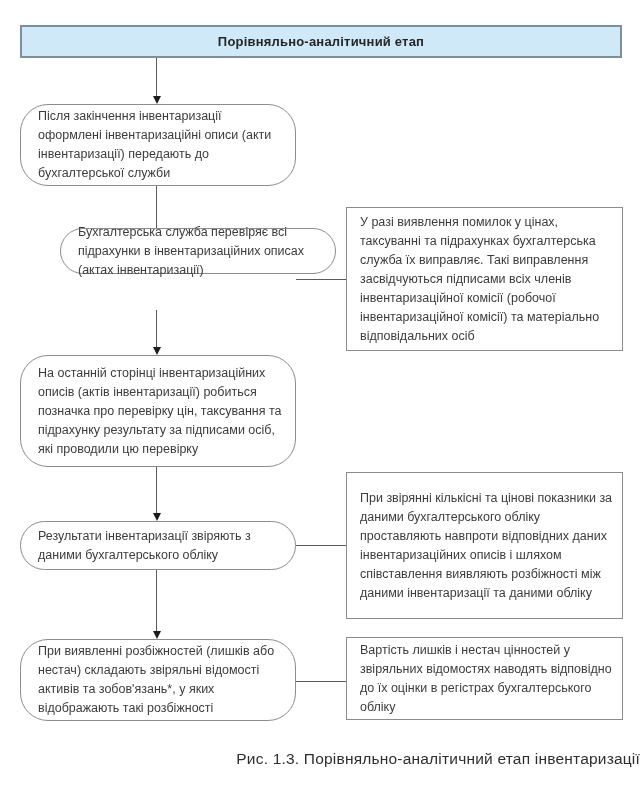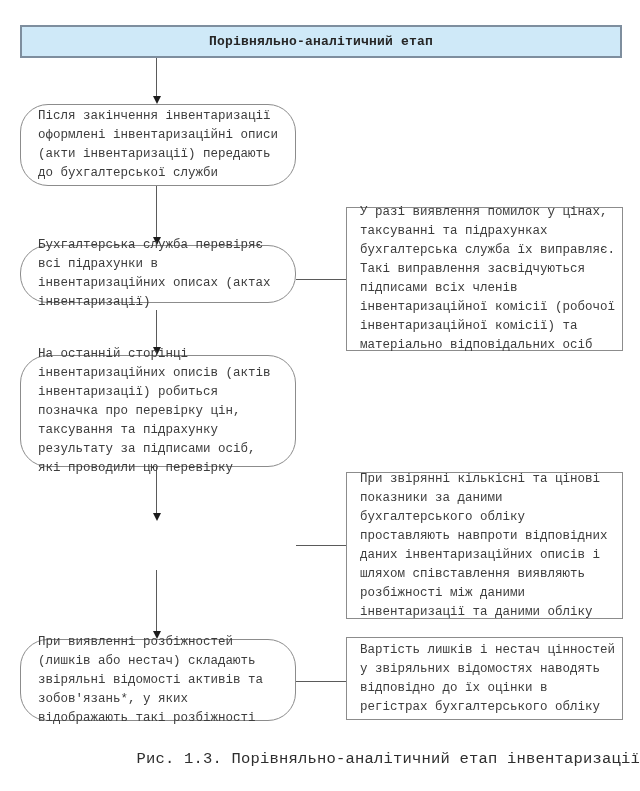--- a/index.html
+++ b/index.html
@@ -1,15 +1,15 @@
 <!DOCTYPE html>
 <html><head>
 <meta charset="utf-8">
 <style>
-  * { margin: 0; padding: 0; box-sizing: border-box; font-family: Liberation Mono, monospace; }
+  * { margin: 0; padding: 0; box-sizing: border-box; }
   html, body { background: #ffffff; }
   body {
     font-family: "Liberation Sans", "DejaVu Sans", sans-serif;
     color: #3c3c3c;
   }
   .canvas {
     position: relative;
     width: 640px;
     height: 791px;
     background: #ffffff;
@@ -37,21 +37,21 @@
     border: 1px solid #8c8c8c;
     display: flex;
     align-items: center;
     font-size: 12.5px;
     line-height: 19px;
     color: #3c3c3c;
   }
   .step { left: 20px; width: 276px; padding: 6px 10px 6px 17px; border-radius: 28px; }
   .note { left: 346px; width: 277px; padding: 6px 4px 6px 13px; }
   .step-1 { top: 104px; height: 82px; }
-  .step-2 { top: 245px; height: 58px; }
+  .step-2 { top: 228px; height: 46px; margin-left: 40px; }
   .step-3 { top: 355px; height: 112px; }
   .step-4 { top: 521px; height: 49px; }
   .step-5 { top: 639px; height: 82px; }
   .note-1 { top: 207px; height: 144px; }
   .note-2 { top: 472px; height: 147px; }
   .note-3 { top: 637px; height: 83px; justify-content: center; }
   .vline {
     position: absolute;
     left: 156px;
     width: 1px;
@@ -122,20 +122,23 @@
 
   <div class="box step step-1">
     <span>Після закінчення інвентаризації оформлені інвентаризаційні описи (акти інвентаризації) передають до бухгалтерської служби</span>
   </div>
   <div class="box step step-2">
     <span>Бухгалтерська служба перевіряє всі підрахунки в інвентаризаційних описах (актах інвентаризації)</span>
   </div>
   <div class="box step step-3">
     <span>На останній сторінці інвентаризаційних описів (актів інвентаризації) робиться позначка про перевірку цін, таксування та підрахунку результату за підписами осіб, які проводили цю перевірку</span>
   </div>
+  <div class="box step step-4">
+    <span>Результати інвентаризації звіряють з даними бухгалтерського обліку</span>
+  </div>
   <div class="box step step-5">
     <span>При виявленні розбіжностей (лишків або нестач) складають звіряльні відомості активів та зобов'язань*, у яких відображають такі розбіжності</span>
   </div>
 
   <div class="box note note-1">
     <span>У разі виявлення помилок у цінах, таксуванні та підрахунках бухгалтерська служба їх виправляє. Такі виправлення засвідчуються підписами всіх членів інвентаризаційної комісії (робочої інвентаризаційної комісії) та матеріально відповідальних осіб</span>
   </div>
   <div class="box note note-2">
     <span>При звірянні кількісні та цінові показники за даними бухгалтерського обліку проставляють навпроти відповідних даних інвентаризаційних описів і шляхом співставлення виявляють розбіжності між даними інвентаризації та даними обліку</span>
   </div>

